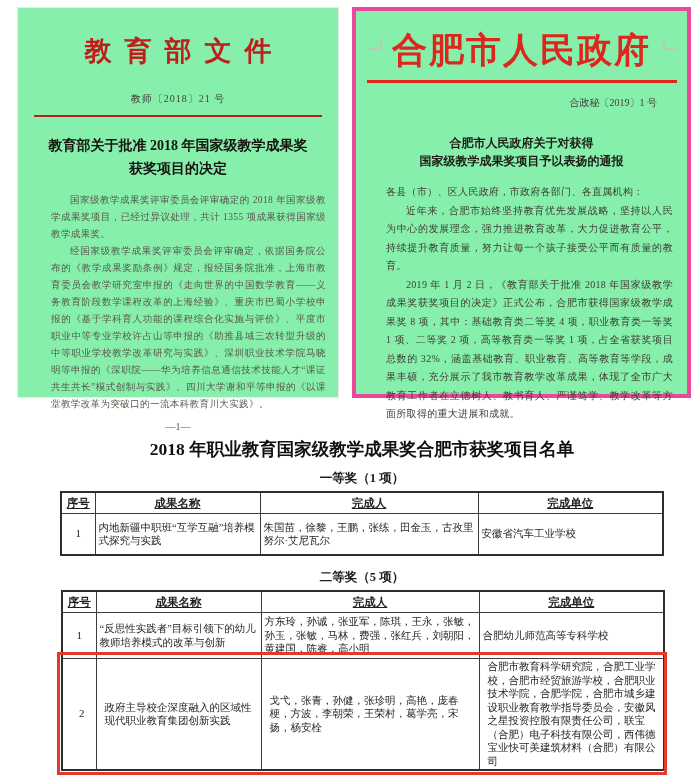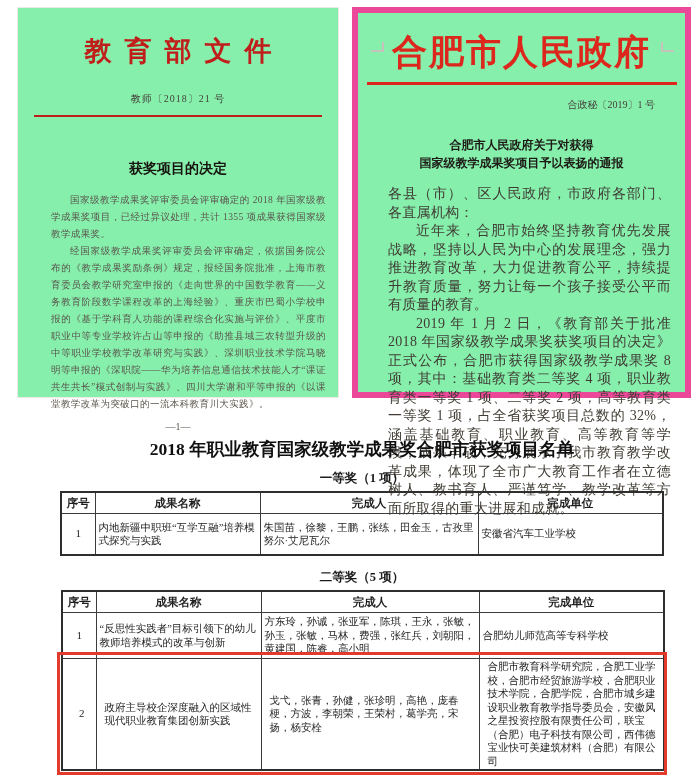--- a/index.html
+++ b/index.html
@@ -14,67 +14,67 @@
   .moe-number{margin-top:23px;text-align:center;font-size:10px;color:#45413a;letter-spacing:1px;}
   .moe-redline{margin:9px auto 0;width:288px;height:2px;background:var(--moe-red,#c01e1b);}
   .moe-title{margin-top:18px;text-align:center;font-weight:bold;font-size:14px;
              line-height:1.62;color:#17140f;}
   .moe-body{margin:12px 12px 0 33px;}
   .moe-para{margin:0;font-size:9.5px;line-height:17px;text-align:justify;
             text-indent:2em;color:#5a554c;letter-spacing:.4px;}
   .moe-pagenum{margin-top:8px;text-align:center;font-size:10px;color:#5a554c;}
 
   
-  .page-right{left:352px;width:339px;border:6px solid #ec4899;box-sizing:border-box;}
+  .page-right{left:352px;width:339px;border:4px solid #ec4899;box-sizing:border-box;}
   .hf-header{margin-top:16px;text-align:center;font-weight:bold;font-size:35px;
              letter-spacing:2px;color:var(--hefei-red,#dd261c);}
   .hf-redline{margin:6px auto 0;width:310px;height:3px;background:var(--hefei-red,#dd261c);}
   .hf-number{margin-top:13px;padding-right:30px;text-align:right;font-size:10px;color:#45413a;}
   .hf-title{margin-top:24px;text-align:center;font-weight:bold;font-size:12px;line-height:1.5;
             color:#1d1a15;font-family:"Liberation Sans", sans-serif;}
   .hf-body{margin:13px 14px 0 30px;}
-  .hf-para{margin:0;font-size:14px;line-height:18.5px;text-align:justify;
+  .hf-para{margin:0;font-size:10px;line-height:18.5px;text-align:justify;
            text-indent:2em;color:#403c34;letter-spacing:.3px;}
   .hf-para.salutation{text-indent:0;}
   .cmark{position:absolute;width:11px;height:8px;}
   .cmark-left{left:13px;top:29px;border-bottom:2px solid #c7c3bc;border-right:2px solid #c7c3bc;}
   .cmark-right{right:11px;top:29px;border-bottom:2px solid #c7c3bc;border-left:2px solid #c7c3bc;}
 
   
   .table-area{position:absolute;left:12px;top:420px;width:700px;}
   .tbl-title{margin-top:17px;text-align:center;font-size:17.5px;font-weight:bold;color:#101010;}
   .tbl-label{margin-top:9px;text-align:center;font-size:12.5px;font-weight:bold;color:#1c1c1c;}
   .tbl-label.second{margin-top:13px;}
   table.awards{margin:4px auto 0;width:602px;border-collapse:collapse;table-layout:fixed;
                border:2px solid #2e2e2e;font-size:10.5px;color:#1f1f1f;}
   table.awards col.c-no{width:34px;} table.awards col.c-name{width:165px;}
   table.awards col.c-people{width:218px;} table.awards col.c-org{width:185px;}
   table.awards th{border:1px solid #3c3c3c;padding:2px 2px;height:16px;
-                  font-size:11.5px;font-weight:bold;text-align:center;}
+                  font-size:11.5px;font-weight:bold;text-align:center;text-decoration:underline;}
   table.awards td{border:1px solid #3c3c3c;padding:1px 3px;line-height:13.5px;
                   vertical-align:middle;text-align:left;}
   table.awards td.no{text-align:center;font-size:11px;}
   .t1 td{height:38px;}
   .t2 tr.r1 td{height:43px;}
   .t2 tr.r2 td{height:106px;padding-left:8px;}
   .t2wrap{position:relative;width:602px;margin:4px auto 0;}
   .red-box{position:absolute;left:-4px;right:-4px;top:62px;bottom:-4px;
            border:3px solid var(--highlight-red,#e23b2b);pointer-events:none;}
 </style>
 </head>
 <body>
 
 <div class="canvas">
 
   <div class="page page-left">
     <div class="moe-header">教育部文件</div>
     <div class="moe-number">教师〔2018〕21 号</div>
     <div class="moe-redline"></div>
     <div class="moe-title">
-      <br>
+      <span>教育部关于批准 2018 年国家级教学成果奖</span><br>
       <span>获奖项目的决定</span>
     </div>
     <div class="moe-body">
       <p class="moe-para">国家级教学成果奖评审委员会评审确定的 2018 年国家级教学成果奖项目，已经过异议处理，共计 1355 项成果获得国家级教学成果奖。</p>
       <p class="moe-para">经国家级教学成果奖评审委员会评审确定，依据国务院公布的《教学成果奖励条例》规定，报经国务院批准，上海市教育委员会教学研究室申报的《走向世界的中国数学教育——义务教育阶段数学课程改革的上海经验》、重庆市巴蜀小学校申报的《基于学科育人功能的课程综合化实施与评价》、平度市职业中等专业学校许占山等申报的《助推县域三农转型升级的中等职业学校教学改革研究与实践》、深圳职业技术学院马晓明等申报的《深职院——华为培养信息通信技术技能人才“课证共生共长”模式创制与实践》、四川大学谢和平等申报的《以课堂教学改革为突破口的一流本科教育川大实践》。</p>
     </div>
     <div class="moe-pagenum">—1—</div>
   </div>
 
   <div class="page page-right">

